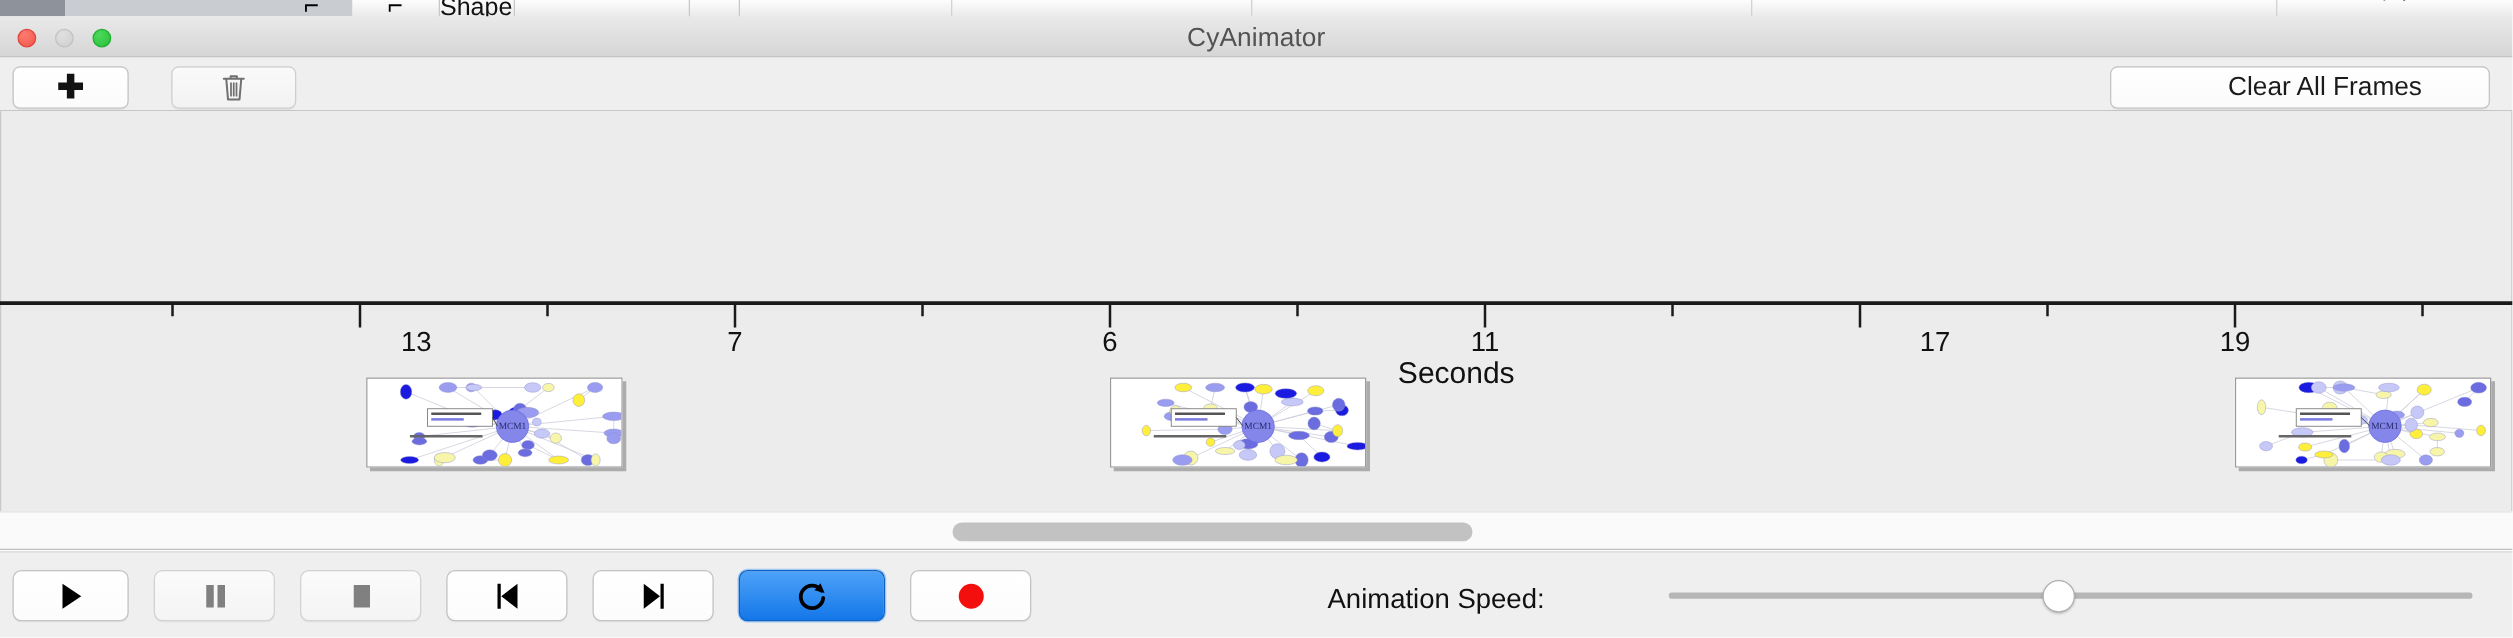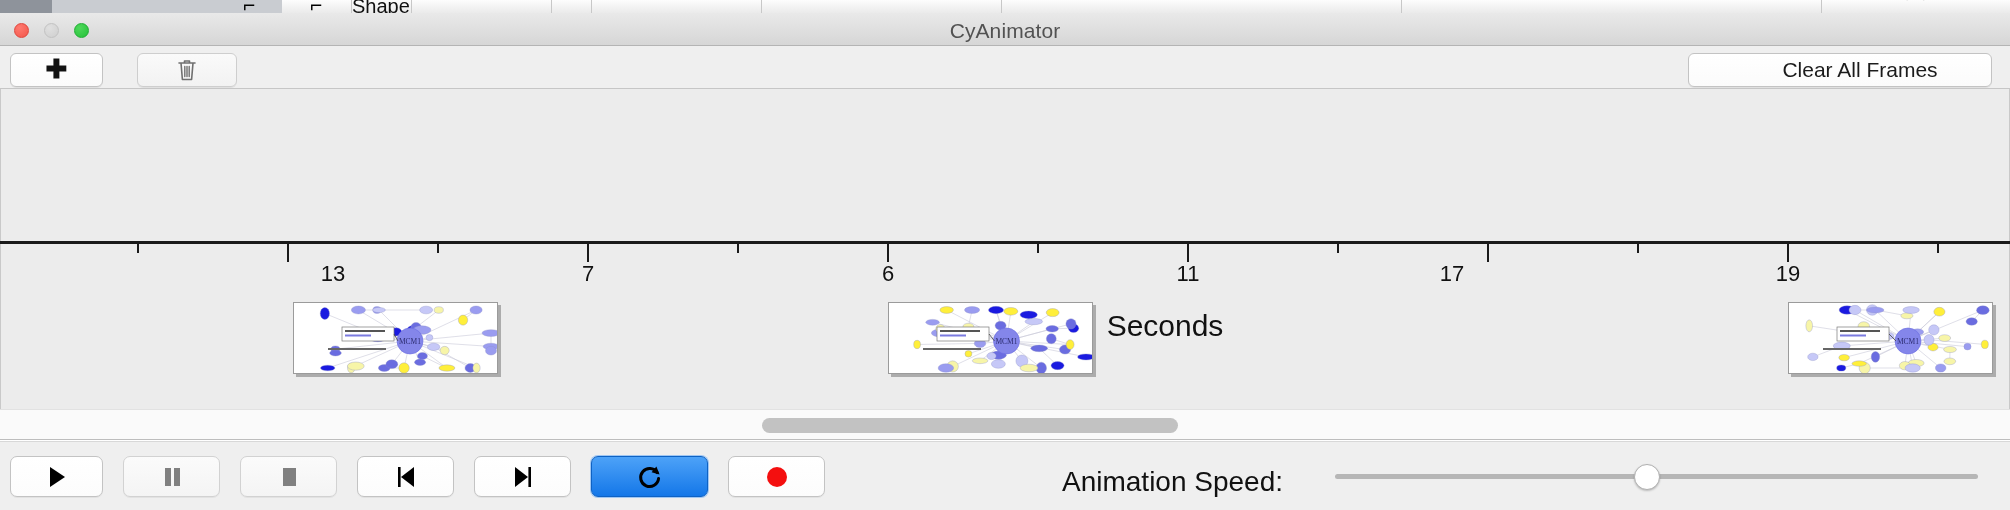--- a/index.html
+++ b/index.html
@@ -96,21 +96,21 @@
     position: absolute; left: 0; top: 152px; width: 2010px; height: 3px; background: #1a1a1a;
   }
   .tick { position: absolute; background: #1a1a1a; width: 2px; }
   .tick.major { top: 155px; height: 18px; }
   .tick.minor { top: 155px; height: 9px; }
   .tick-label {
     position: absolute; top: 172px; font-size: 22px; color: #111;
     transform: translateX(-50%); white-space: nowrap;
   }
   .axis-title {
-    position: absolute; top: 220px; font-size: 30px; color: #111;
+    position: absolute; top: 196px; font-size: 24px; color: #111;
     transform: translateX(-50%); white-space: nowrap;
   }
 
   
   .scrollbar {
     position: absolute; left: 0; top: 409px; width: 2010px; height: 31px;
     background: #fafafa;
     border-top: 1px solid #e2e2e2;
     border-bottom: 1px solid #bdbdbd;
   }
@@ -133,21 +133,21 @@
     display: flex; align-items: center; justify-content: center;
     cursor: default;
   }
   .cbtn.dim { background: linear-gradient(#fbfbfb, #f4f4f4); border-color: #d2d2d2; }
   .cbtn.blue {
     background: linear-gradient(#4da2f8, #1477e8);
     border-color: #0e62c4;
     box-shadow: 0 0 0 1px rgba(64,150,248,0.45);
   }
   .speed-label {
-    position: absolute; top: 24px; font-size: 28px; color: #111; white-space: nowrap;
+    position: absolute; top: 24px; font-size: 22px; color: #111; white-space: nowrap;
   }
   .slider-track {
     position: absolute; top: 32px; height: 5px; background: #b6b6b6; border-radius: 3px;
   }
   .slider-thumb {
     position: absolute; top: 22px; width: 26px; height: 26px; border-radius: 50%;
     background: #ffffff; border: 1px solid #b0b0b0;
     box-shadow: 0 1px 2px rgba(0,0,0,0.22);
   }
 </style>
@@ -448,21 +448,21 @@
         <div class="tick-label" style="left: -12px;">12</div>
         <div class="tick major" style="left: 287px;"></div>
         <div class="tick-label" style="left: 288px; margin-left: 45px;">13</div>
         <div class="tick major" style="left: 587px;"></div>
         <div class="tick-label" style="left: 588px;">7</div>
         <div class="tick major" style="left: 887px;"></div>
         <div class="tick-label" style="left: 888px;">6</div>
         <div class="tick major" style="left: 1187px;"></div>
         <div class="tick-label" style="left: 1188px;">11</div>
         <div class="tick major" style="left: 1487px;"></div>
-        <div class="tick-label" style="left: 1452px;">17</div>
+        <div class="tick-label" style="left: 1548px;">17</div>
         <div class="tick major" style="left: 1787px;"></div>
         <div class="tick-label" style="left: 1788px;">19</div>
         <div class="tick minor" style="left: 137px;"></div>
         <div class="tick minor" style="left: 437px;"></div>
         <div class="tick minor" style="left: 737px;"></div>
         <div class="tick minor" style="left: 1037px;"></div>
         <div class="tick minor" style="left: 1337px;"></div>
         <div class="tick minor" style="left: 1637px;"></div>
         <div class="tick minor" style="left: 1937px;"></div>
       </div>

